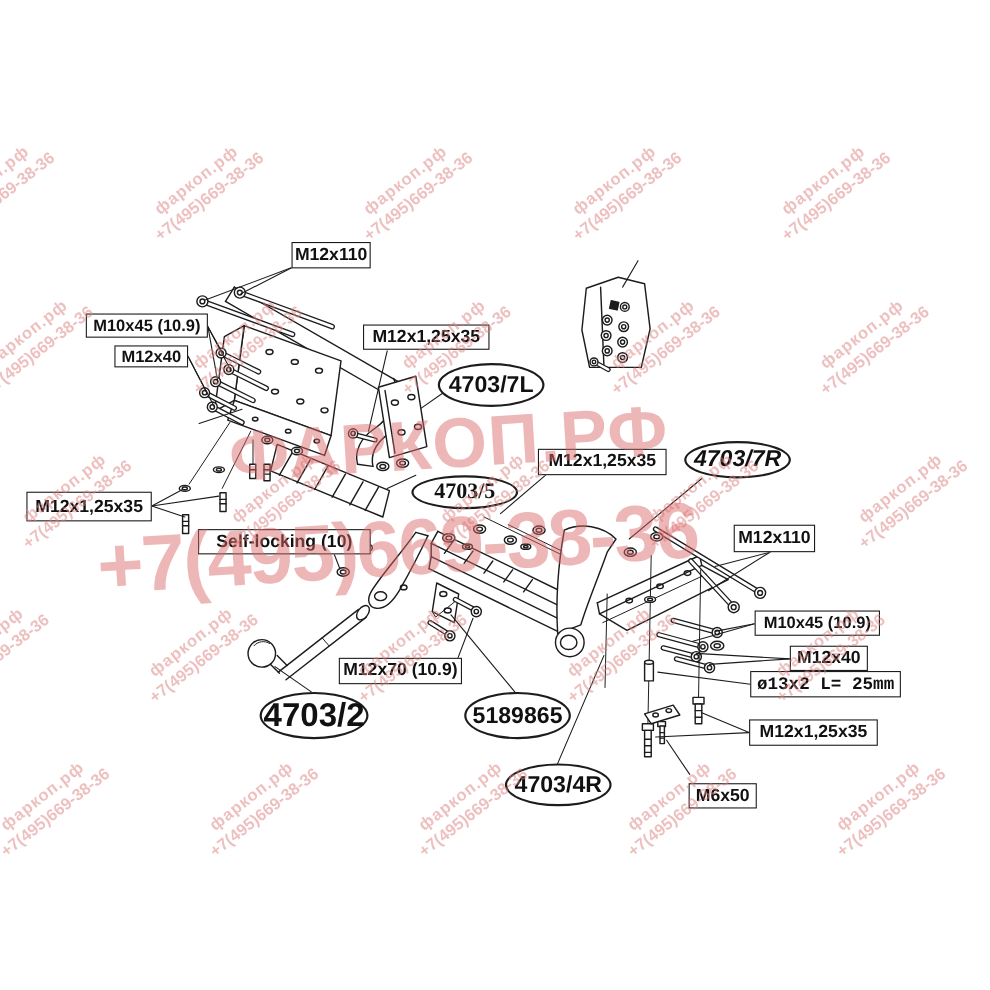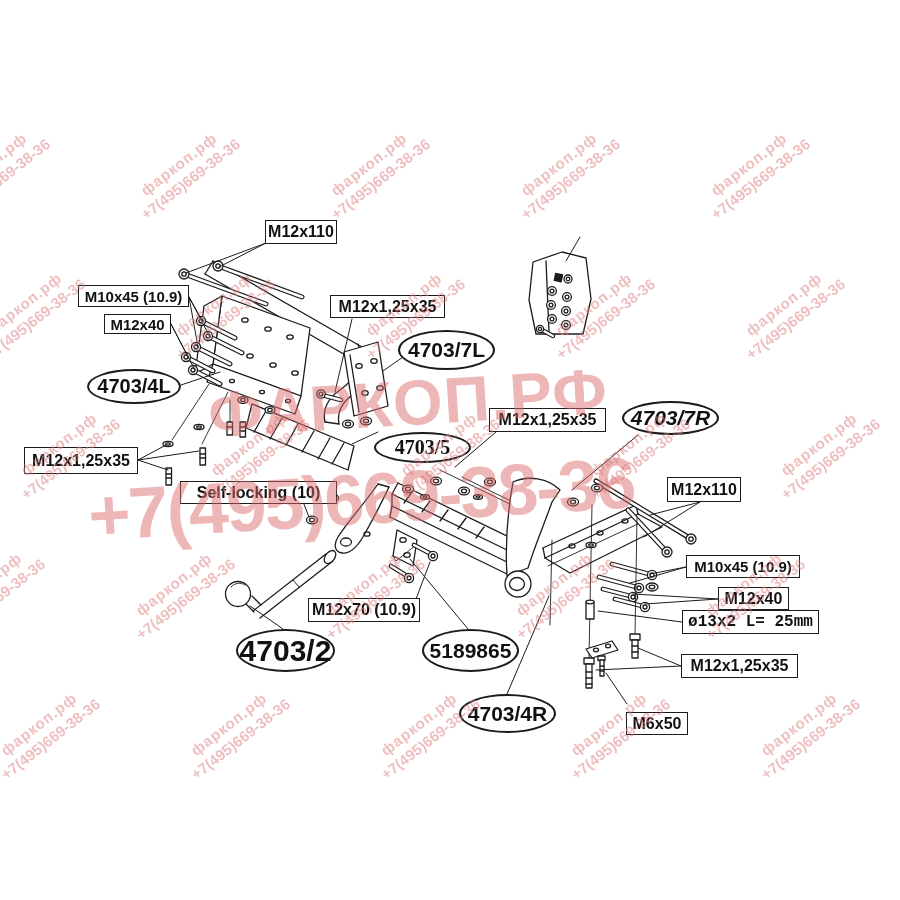--- a/index.html
+++ b/index.html
@@ -375,21 +375,20 @@
   <div class="lbl box" style="left:180px;top:481px;width:157px;height:23px;">Self-locking (10)</div>
   <div class="lbl box" style="left:489px;top:408px;width:117px;height:24px;">M12x1,25x35</div>
   <div class="lbl box" style="left:667px;top:477px;width:74px;height:25px;">M12x110</div>
   <div class="lbl box" style="left:686px;top:555px;width:114px;height:23px;font-size:15px;">M10x45 (10.9)</div>
   <div class="lbl box" style="left:718px;top:587px;width:71px;height:23px;">M12x40</div>
   <div class="lbl box" style="left:682px;top:610px;width:137px;height:24px;font-family:Liberation Mono, monospace;">ø13x2 L= 25mm</div>
   <div class="lbl box" style="left:681px;top:654px;width:117px;height:24px;">M12x1,25x35</div>
   <div class="lbl box" style="left:626px;top:692px;width:62px;height:23px;margin-top:20px;">M6x50</div>
   <div class="lbl box" style="left:308px;top:598px;width:112px;height:24px;">M12x70 (10.9)</div>
 
-  <div class="lbl ell" style="left:87px;top:369px;width:94px;height:35px;">4703/4L</div>
   <div class="lbl ell" style="left:398px;top:330px;width:97px;height:40px;font-size:21px;">4703/7L</div>
   <div class="lbl ell" style="left:374px;top:432px;width:97px;height:31px;font-family:Liberation Serif, serif;">4703/5</div>
   <div class="lbl ell" style="left:622px;top:401px;width:97px;height:34px;font-size:21px;font-style:italic;">4703/7R</div>
   <div class="lbl ell" style="left:236px;top:629px;width:99px;height:43px;font-size:30px;">4703/2</div>
   <div class="lbl ell" style="left:422px;top:629px;width:97px;height:43px;font-size:21px;">5189865</div>
   <div class="lbl ell" style="left:459px;top:694px;width:97px;height:39px;font-size:21px;text-align:right;">4703/4R</div>
 
   <div class="wm-layer">
 
     <div class="wm" style="left:-5px;top:172px;">

